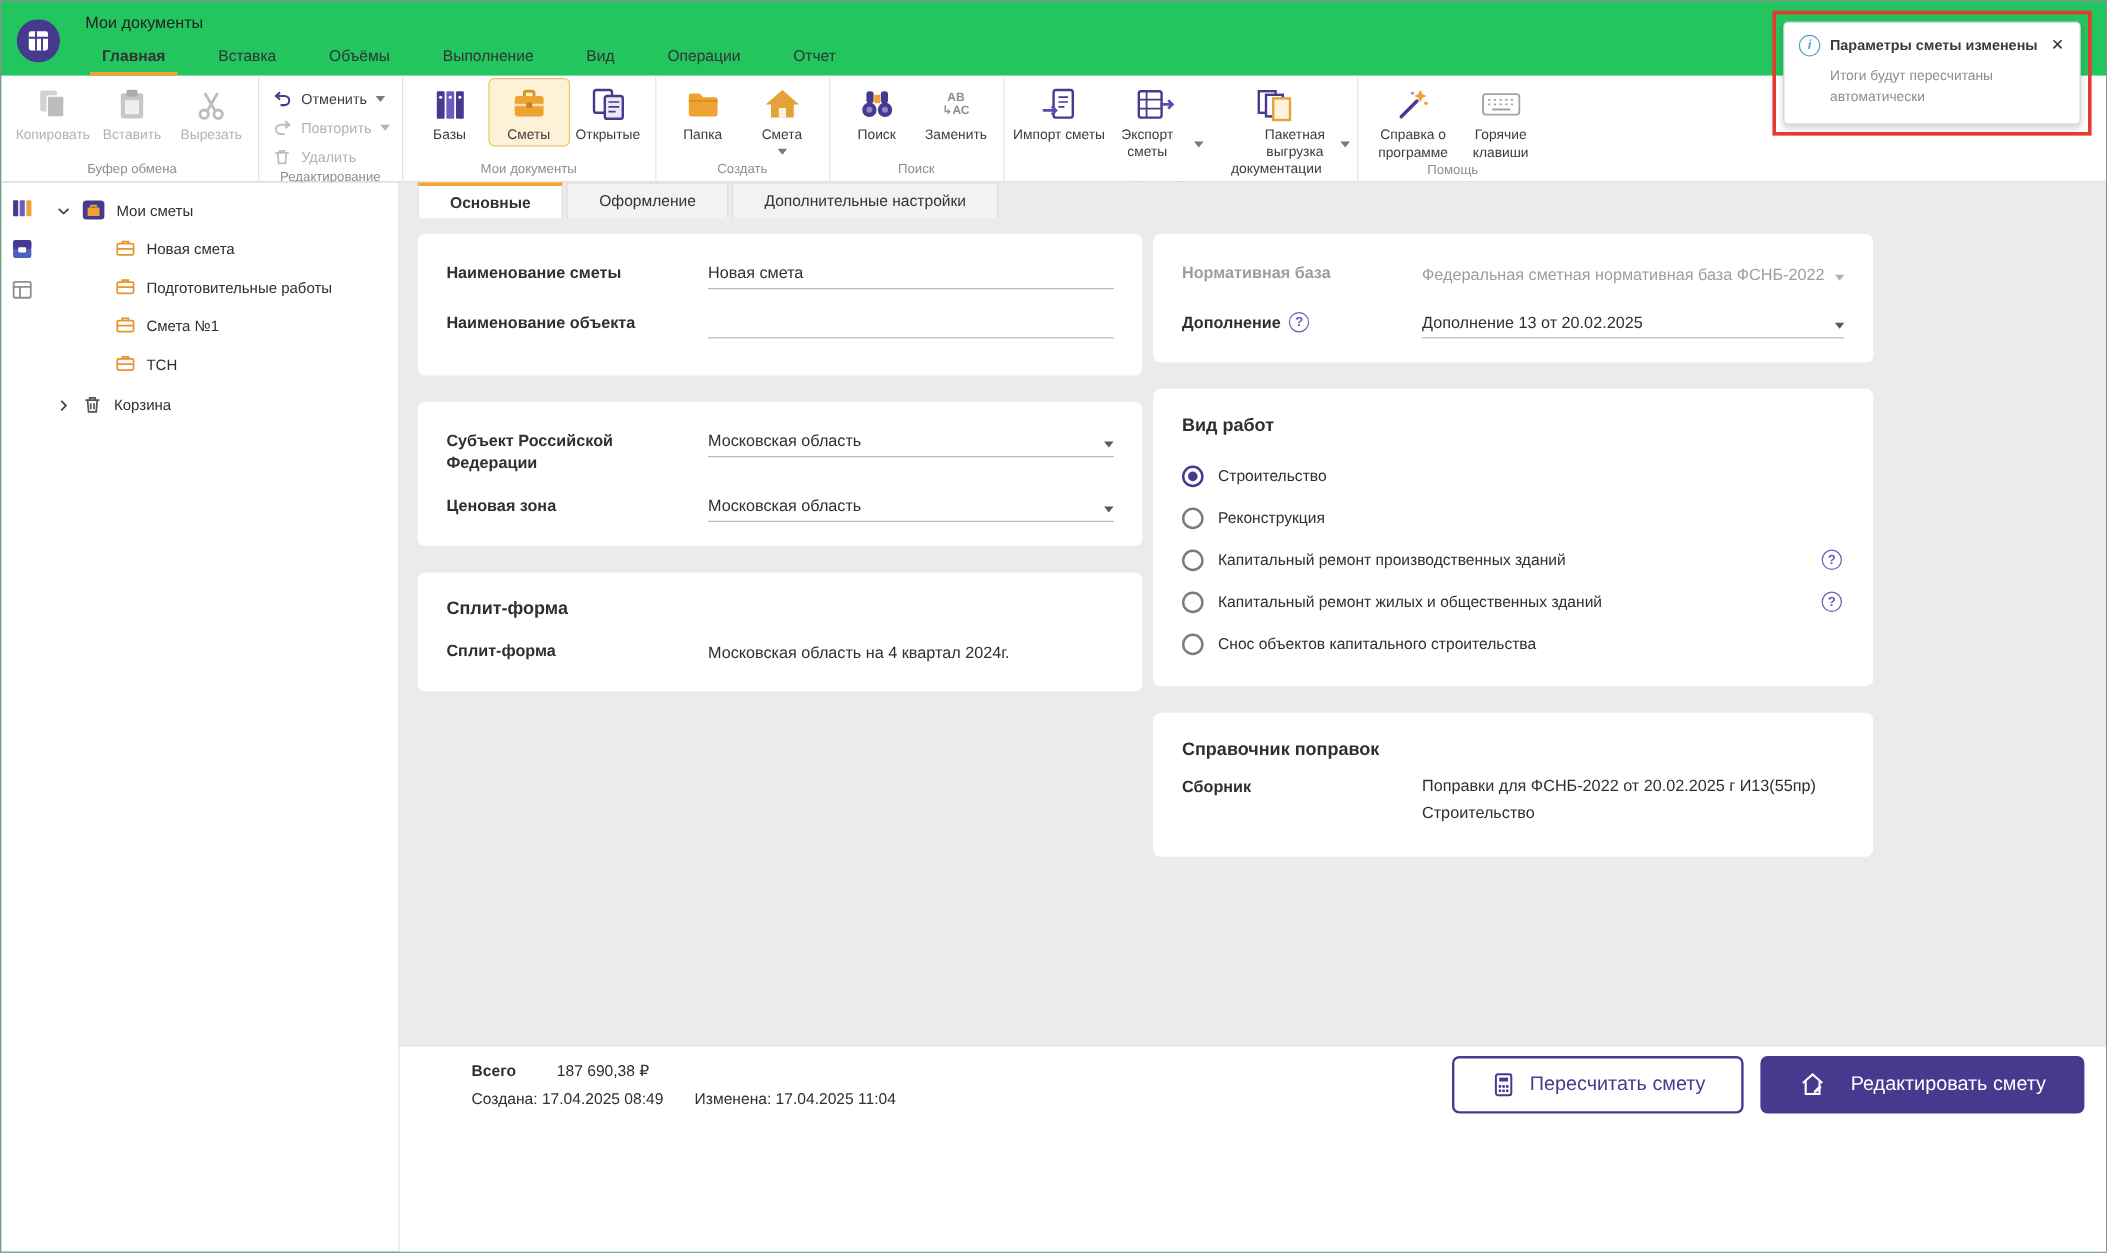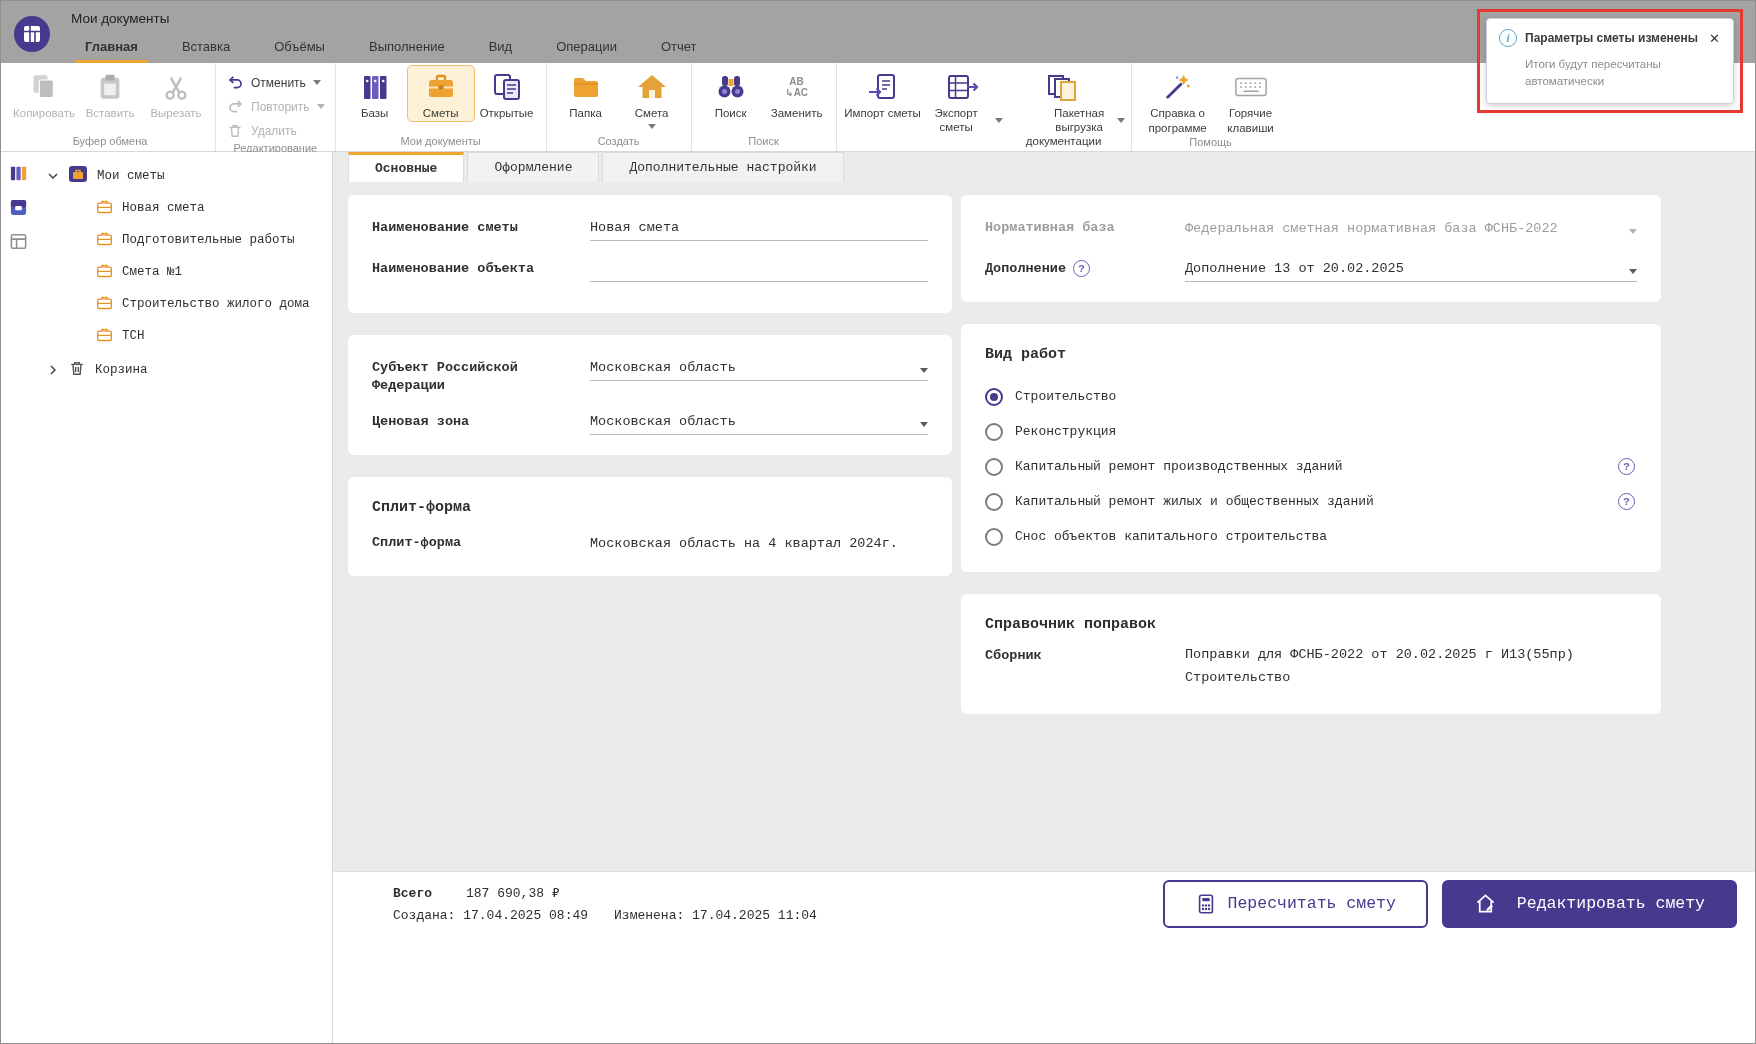--- a/index.html
+++ b/index.html
@@ -1,19 +1,19 @@
 <!DOCTYPE html>
 <html><head>
 <meta charset="utf-8">
 <style>
   * { margin:0; padding:0; box-sizing:border-box; }
   html,body { background:#e8e8e8; }
   body { font-family:"Liberation Sans","DejaVu Sans",sans-serif; color:#2f2f2f; }
 
-  .app { position:relative; width:1756px; height:1044px; background:#a3a3a3;
+  .app { position:relative; width:1756px; height:1044px; background:#22c55e;
          border:1px solid #8f8f8f; overflow:hidden; }
 
   
   .titlebar { height:34px; display:flex; align-items:center; padding-left:70px; }
   .logo { position:absolute; left:13px; top:15px; width:36px; height:36px; z-index:6; cursor:pointer; }
   .win-title { font-size:13.5px; color:#222; }
 
   
   .ribbon-tabs { height:28px; display:flex; align-items:flex-end; padding-left:62px; }
   .rtab { padding:0 22px 9px; font-size:13px; color:#333; position:relative; cursor:pointer; white-space:nowrap; }
@@ -54,40 +54,40 @@
            box-shadow:0 2px 6px rgba(0,0,0,.18); padding:10px 12px 12px; }
   .toast-head { display:flex; align-items:center; gap:8px; }
   .toast-title { font-size:12px; font-weight:bold; color:#3a3a3a; flex:1; }
   .info-circle { width:18px; height:18px; border-radius:50%; border:1.5px solid #5aa7c5; color:#5aa7c5;
                  font-size:11px; font-weight:bold; display:flex; align-items:center; justify-content:center;
                  font-style:italic; flex:none; }
   .toast-close { font-size:13px; color:#333; cursor:pointer; padding:0 1px; }
   .toast-body { margin:9px 0 0 26px; font-size:11.5px; color:#8d8d8d; line-height:1.5; }
 
   
-  .body { display:flex; height:893px;font-family:Liberation Mono, monospace; }
+  .body { display:flex; height:893px; }
   .leftpane { width:332px; border-right:1px solid #d9d9d9; display:flex; background:#fff; }
   .rail { width:34px; padding-top:10px; display:flex; flex-direction:column; align-items:center; gap:12px; }
   .rail-item { width:22px; height:22px; display:flex; align-items:center; justify-content:center; cursor:pointer; border-radius:3px; }
   .tree { flex:1; padding-top:8px; font-size:12.5px; }
   .titem { height:32px; display:flex; align-items:center; gap:9px; cursor:pointer; padding-left:12px; }
   .titem.child { padding-left:61px; }
   .chev { width:12px; display:flex; justify-content:center; flex:none; }
 
   
   .main { flex:1; display:flex; flex-direction:column; background:#fff; min-width:0; }
   .doc-tabs { height:30px; background:#ebebeb; display:flex; align-items:stretch; padding-left:15px; }
   .dtab { display:flex; align-items:center; padding:0 26px; font-size:13px; color:#333;
           background:#f2f2f2; border:1px solid #dcdcdc; border-bottom:none; margin-right:3px; cursor:pointer; white-space:nowrap; }
   .dtab.active { background:#fff; border-top:3px solid #f0a431; font-weight:bold; }
 
   .content { flex:1; background:#ebebeb; padding:13px 15px 0; display:flex; gap:9px; align-items:flex-start; overflow:hidden; }
   .col { display:flex; flex-direction:column; gap:22px; }
   .col-l { width:604px; }
-  .col-r { width:700px; }
+  .col-r { width:600px; }
   .card { background:#fff; border-radius:6px; padding:22px 24px 14px; }
   .card-title { font-size:15px; font-weight:bold; margin-bottom:16px; }
 
   .frow { display:flex; align-items:flex-start; margin-bottom:17px; }
   .flabel { width:218px; font-weight:bold; font-size:13.5px; padding-top:2px; flex:none; line-height:1.3;
             display:flex; align-items:center; gap:7px; flex-wrap:wrap; }
   .col-r .flabel { width:200px; }
   .fctl { flex:1; display:flex; align-items:flex-end; justify-content:space-between; gap:6px;
           padding-bottom:5px; min-height:24px; font-size:13.5px; cursor:pointer; }
   .uval { border-bottom:1px solid #b8b8b8; }
@@ -468,29 +468,20 @@
           </span>
           <span>Смета №1</span>
         </div>
         <div class="titem child">
           <span>
             <svg viewBox="0 0 20 20" width="17" height="17" fill="none" stroke="#e8932c" stroke-width="1.7">
                 <rect x="2" y="6" width="16" height="11" rx="1.5"></rect>
                 <path d="M7 6 V4 h6 v2 M2 11 h16"></path>
               </svg>
           </span>
-          <span>Строительство жилого дома</span>
-        </div>
-        <div class="titem child">
-          <span>
-            <svg viewBox="0 0 20 20" width="17" height="17" fill="none" stroke="#e8932c" stroke-width="1.7">
-                <rect x="2" y="6" width="16" height="11" rx="1.5"></rect>
-                <path d="M7 6 V4 h6 v2 M2 11 h16"></path>
-              </svg>
-          </span>
           <span>ТСН</span>
         </div>
         <div class="titem" style="margin-top:2px;">
           <span class="chev">
             <svg viewBox="0 0 6 10" width="6" height="10">
                 <path d="M1 1 L5 5 L1 9" stroke="#444" fill="none" stroke-width="1.5"></path>
               </svg>
           </span>
           <span>
             <svg viewBox="0 0 20 20" width="18" height="18" fill="none" stroke="#555" stroke-width="1.6">

